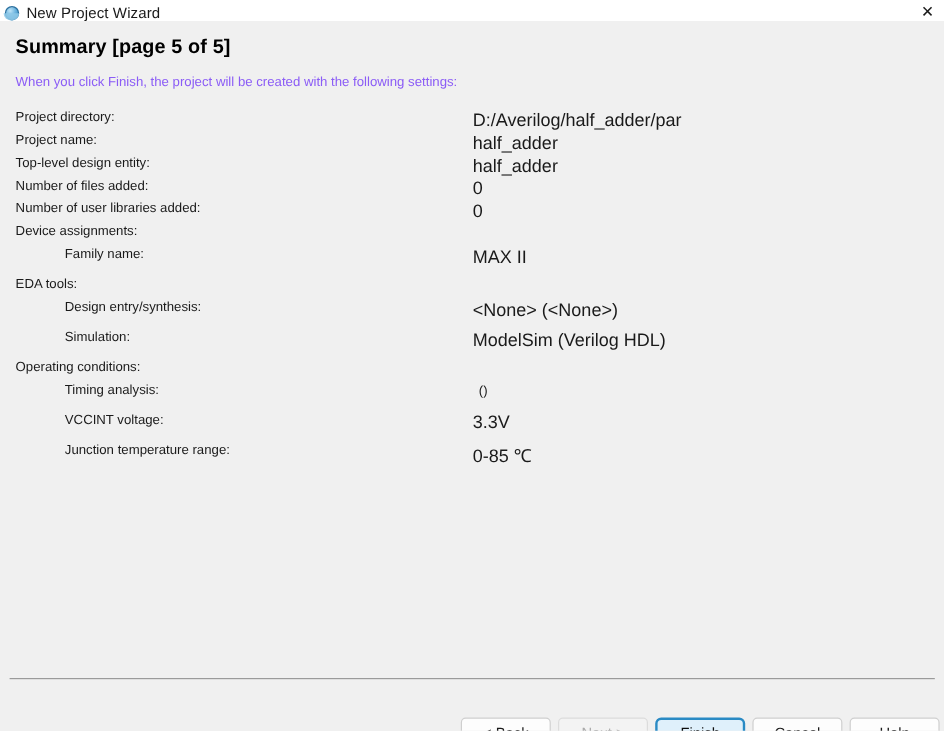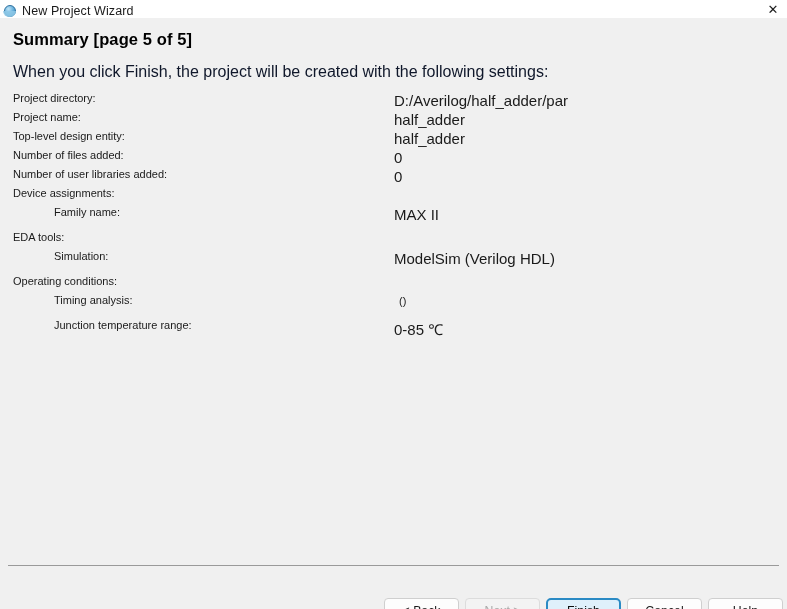--- a/index.html
+++ b/index.html
@@ -86,22 +86,22 @@
     font-size: 16.5px;
     font-weight: bold;
     color: #000000;
     letter-spacing: .1px;
     white-space: nowrap;
   }
   #page-intro {
     position: absolute;
     left: 13px;
     top: 45px;
-    font-size: 16px;
-    color: #0f172a;
+    font-size: 11px;
+    color: #8b5cf6;
     white-space: nowrap;
   }
 
   
   #summary-list {
     position: absolute;
     left: 0;
     top: 74px;
     width: 787px;
   }
@@ -227,29 +227,37 @@
         <span class="summary-label">Device assignments:</span>
       </div>
       <div class="summary-row indent spaced">
         <span class="summary-label">Family name:</span>
         <span class="summary-value">MAX II</span>
       </div>
       <div class="summary-row">
         <span class="summary-label">EDA tools:</span>
       </div>
       <div class="summary-row indent spaced">
+        <span class="summary-label">Design entry/synthesis:</span>
+        <span class="summary-value">&lt;None&gt; (&lt;None&gt;)</span>
+      </div>
+      <div class="summary-row indent spaced">
         <span class="summary-label">Simulation:</span>
         <span class="summary-value">ModelSim (Verilog HDL)</span>
       </div>
       <div class="summary-row">
         <span class="summary-label">Operating conditions:</span>
       </div>
       <div class="summary-row indent spaced">
         <span class="summary-label">Timing analysis:</span>
         <span class="summary-value tiny">()</span>
+      </div>
+      <div class="summary-row indent spaced">
+        <span class="summary-label">VCCINT voltage:</span>
+        <span class="summary-value">3.3V</span>
       </div>
       <div class="summary-row indent spaced">
         <span class="summary-label">Junction temperature range:</span>
         <span class="summary-value">0-85 ℃</span>
       </div>
     </div>
 
   <div id="footer-sep"></div>
 
   <div id="button-bar">

